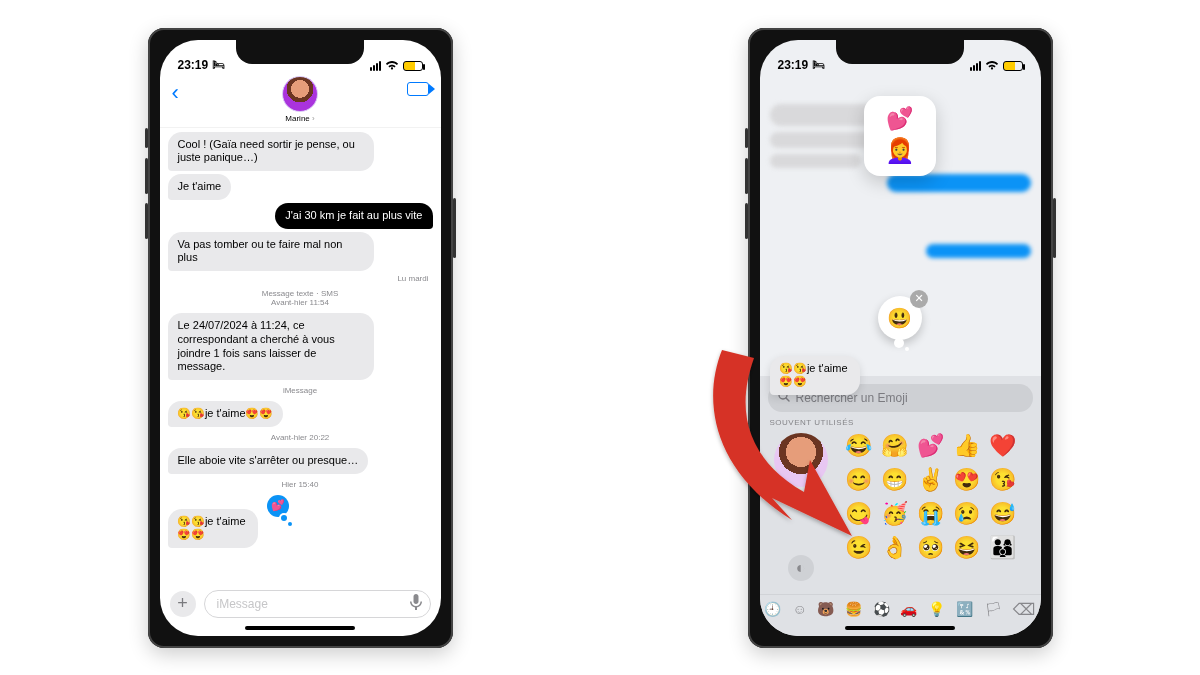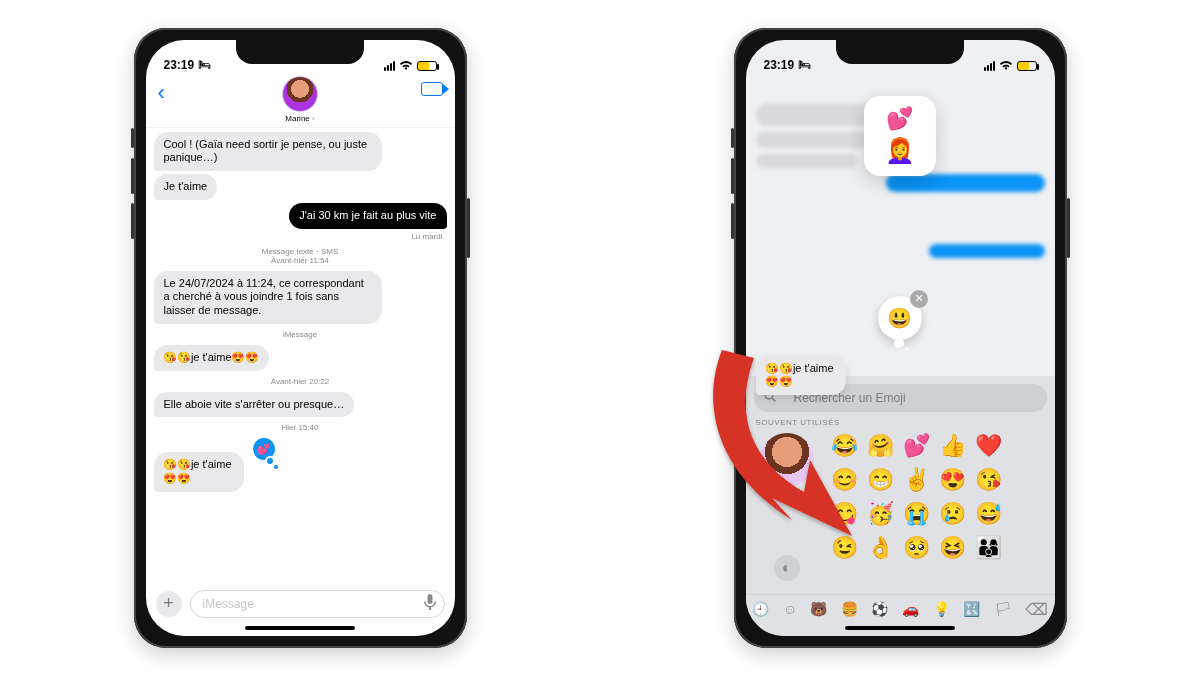--- a/index.html
+++ b/index.html
@@ -9,24 +9,24 @@
     background: #fff;
     font-family: -apple-system, BlinkMacSystemFont, "Helvetica Neue", sans-serif;
     display: flex;
     justify-content: space-around;
     align-items: center;
     position: relative;
   }
 
   
   .phone {
-    width: 333px;
+    width: 305px;
     height: 620px;
     background: #111;
-    border-radius: 32px;
+    border-radius: 16px;
     padding: 12px;
     box-shadow: inset 0 0 0 2px #444, 0 6px 20px rgba(0,0,0,.2);
     position: relative;
   }
   .phone::before,
   .phone::after { content:""; position:absolute; background:#333; border-radius:4px; }
   .phone::before { left:-3px; top:130px; width:3px; height:36px; }
   .phone::after  { right:-3px; top:170px; width:3px; height:60px; }
   .phone .vol2  { position:absolute; left:-3px; top:175px; width:3px; height:36px; background:#333; border-radius:4px; }
   .phone .mute  { position:absolute; left:-3px; top:100px; width:3px; height:20px; background:#333; border-radius:4px; }
@@ -217,21 +217,21 @@
   .emoji-kb {
     position:absolute; left:0; right:0; bottom:0;
     height:260px;
     background:#dfe1e5;
     display:flex; flex-direction:column;
     z-index:44;
   }
   .emoji-search {
     margin:8px 8px 6px;
     height:28px; border-radius:14px; background:#ced0d4;
-    display:flex; align-items:center; gap:18px; padding:0 10px;
+    display:flex; align-items:center; gap:6px; padding:0 10px;
     color:#7b7b80; font-size:12px;
   }
   .emoji-section-title {
     font-size:8px; color:#858589; letter-spacing:.5px;
     padding:0 10px 4px;
   }
   .emoji-scroll {
     flex:1; display:flex; gap:14px; padding:2px 10px 0;
   }
   .memoji-col {
@@ -310,20 +310,21 @@
       <span class="back">‹</span>
       <div class="avatar"></div>
       <span class="contact-name">Marine</span>
       <span class="cam"></span>
     </div>
 
     <div class="thread">
       <div class="bubble in">Cool ! (Gaïa need sortir je pense, ou juste panique…)</div>
       <div class="bubble in">Je t'aime</div>
       <div class="bubble out">J'ai 30 km je fait au plus vite</div>
+      <div class="bubble in">Va pas tomber ou te faire mal non plus</div>
       <div class="receipt">Lu mardi</div>
 
       <div class="meta">
         <span>Message texte · SMS</span><br>
         <span>Avant-hier 11:54</span>
       </div>
       <div class="bubble in">Le 24/07/2024 à 11:24, ce correspondant a cherché à vous joindre 1 fois sans laisser de message.</div>
 
       <div class="meta">iMessage</div>
       <div class="bubble in">😘😘je t'aime😍😍</div>

